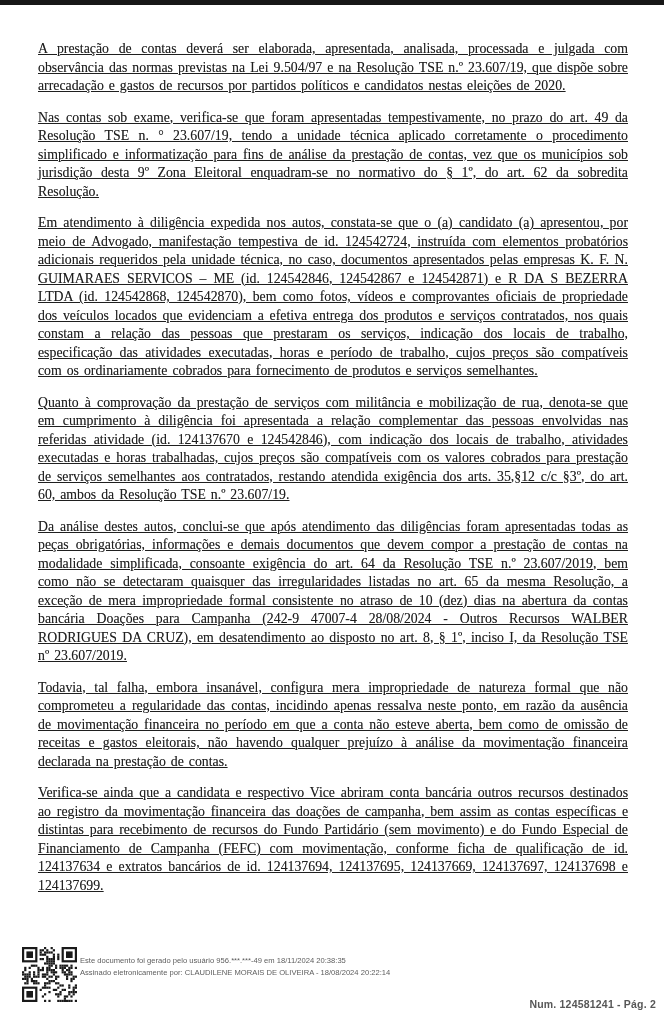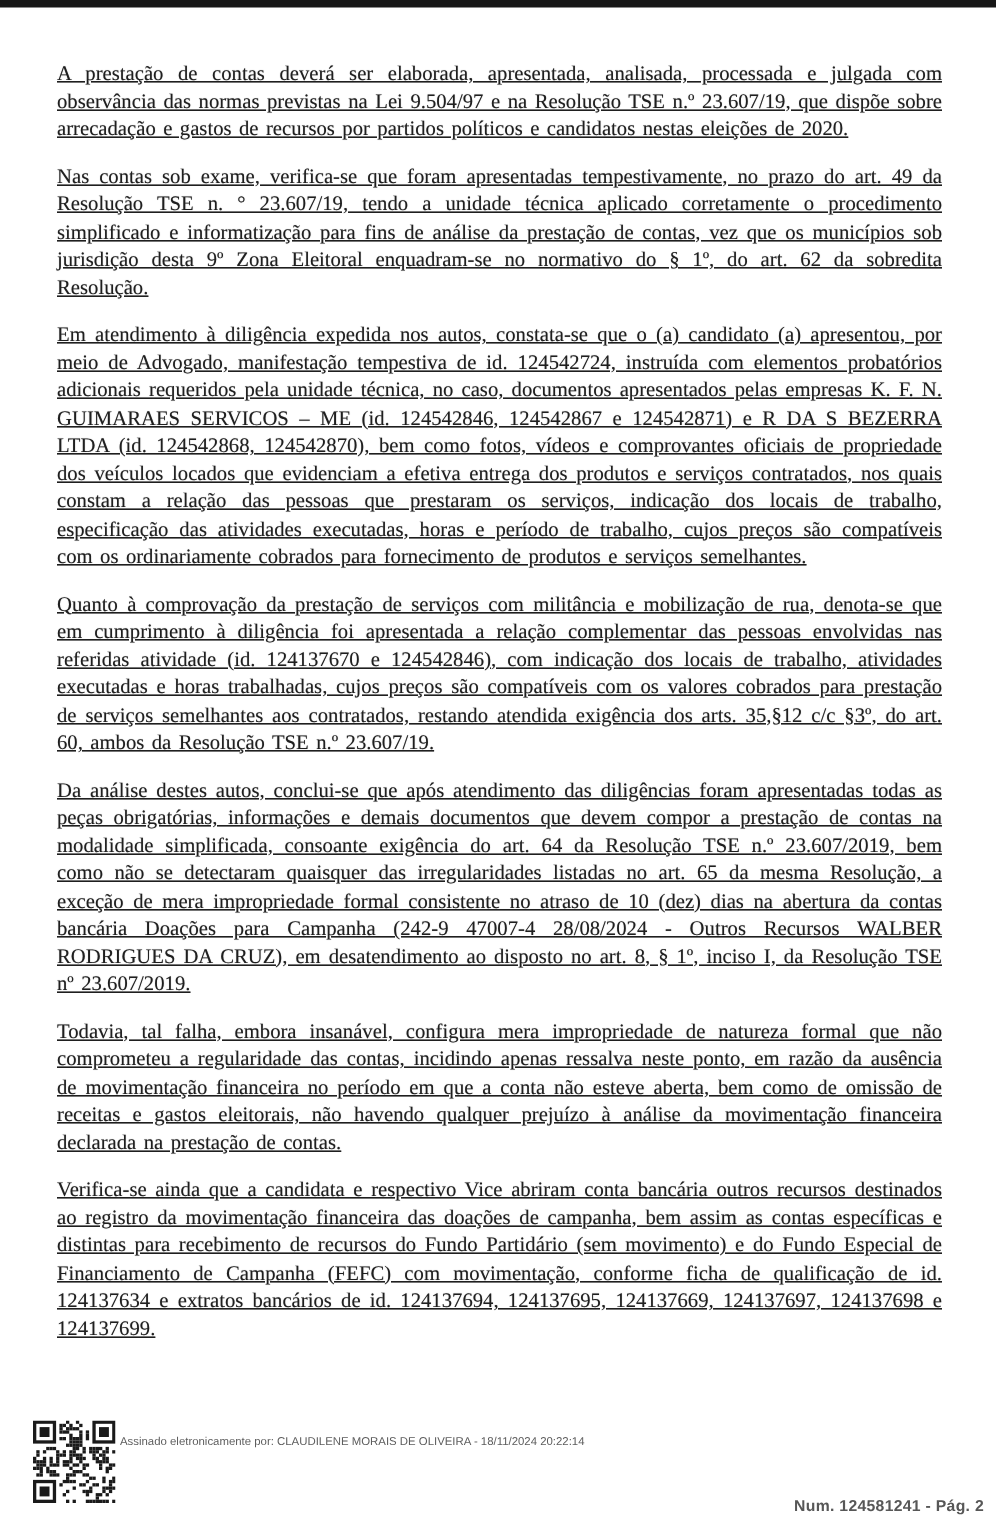--- a/index.html
+++ b/index.html
@@ -272,16 +272,17 @@
     <rect x="2" y="2" width="3" height="3" fill="#1a1a1a"></rect>
     <rect x="18" y="0" width="7" height="7" fill="#1a1a1a"></rect>
     <rect x="19" y="1" width="5" height="5" fill="#fff"></rect>
     <rect x="20" y="2" width="3" height="3" fill="#1a1a1a"></rect>
     <rect x="0" y="18" width="7" height="7" fill="#1a1a1a"></rect>
     <rect x="1" y="19" width="5" height="5" fill="#fff"></rect>
     <rect x="2" y="20" width="3" height="3" fill="#1a1a1a"></rect>
   </svg>
 
 <div class="footer-lines">
-  <div>Assinado eletronicamente por: CLAUDILENE MORAIS DE OLIVEIRA - 18/11/2024 20:22:14</div>
+  <div>Este documento foi gerado pelo usuário 956.***.***-49 em 18/11/2024 20:38:35</div>
+  <div>Assinado eletronicamente por: CLAUDILENE MORAIS DE OLIVEIRA - 18/08/2024 20:22:14</div>
 </div>
 
 <div class="page-num">Num. 124581241 - Pág. 2</div>
 
 </body></html>

